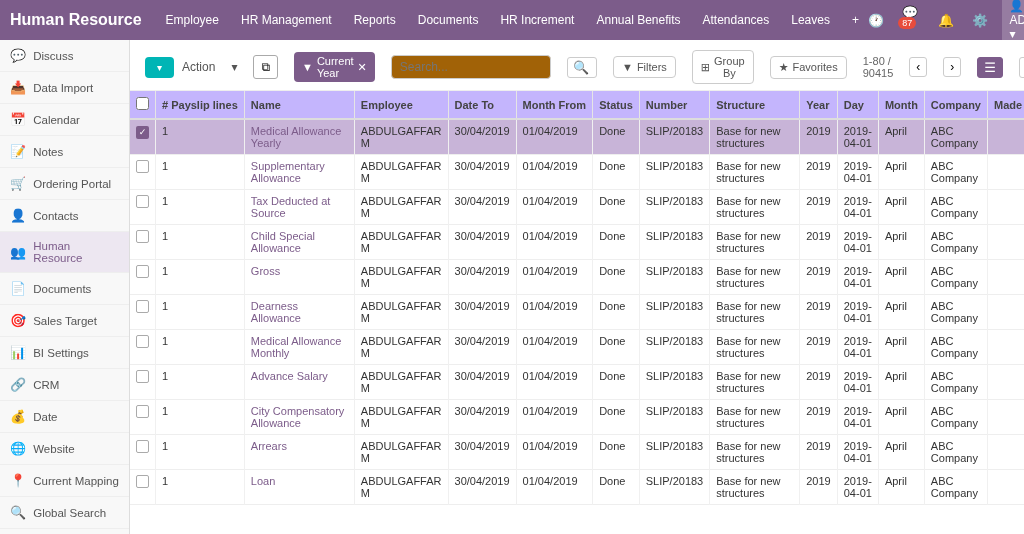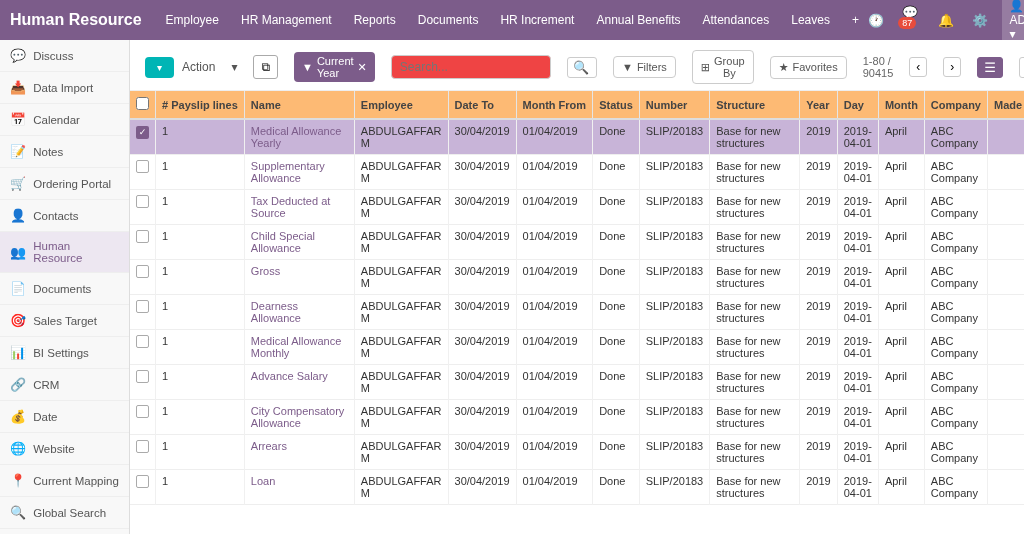--- a/index.html
+++ b/index.html
@@ -145,21 +145,21 @@
       align-items: center;
       gap: 4px;
     }
     .filter-tag .close { cursor: pointer; font-size: 11px; }
     .search-box {
       border: 1px solid #ccc;
       border-radius: 4px;
       padding: 4px 8px;
       font-size: 12px;
       width: 160px;
-      background: #ef4444;
+      background: #a16207;
     }
     .toolbar-btn {
       border: 1px solid #ccc;
       background: white;
       padding: 4px 8px;
       border-radius: 4px;
       cursor: pointer;
       font-size: 11px;
       display: flex;
       align-items: center;
@@ -210,21 +210,21 @@
     }
     thead th {
       padding: 6px 6px;
       text-align: left;
       font-weight: 600;
       color: #444;
       white-space: nowrap;
       border-right: 1px solid #e5e5e5;
       position: sticky;
       top: 0;
-      background: #fdba74;
+      background: #c4b5fd;
       z-index: 1;
     }
     thead th.center { text-align: center; }
     tbody tr {
       border-bottom: 1px solid #eee;
     }
     tbody tr.selected { background: #c8b4d8; }
     tbody td {
       padding: 5px 6px;
       color: #333;

